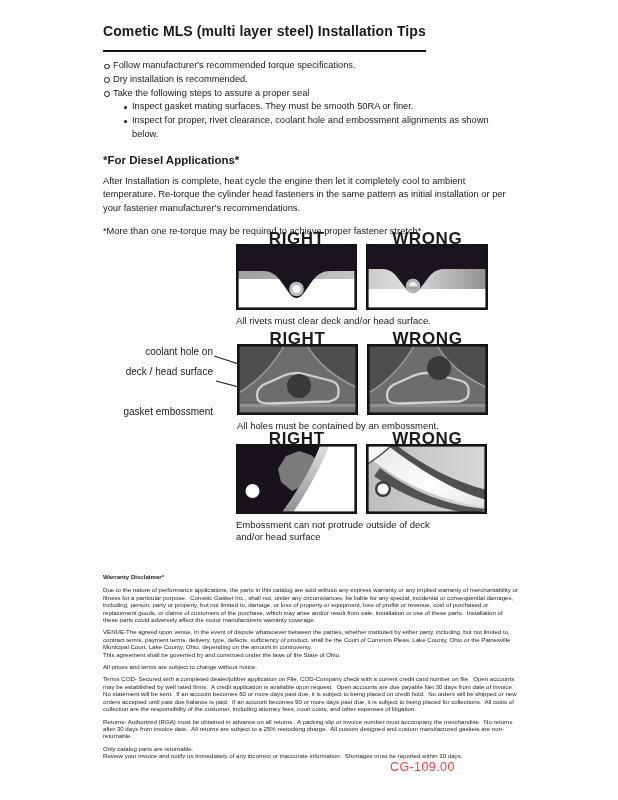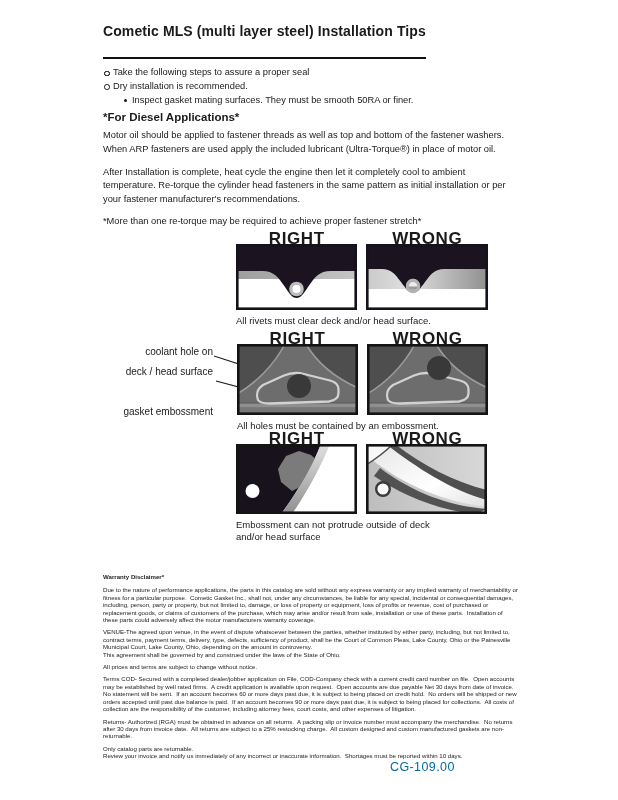--- a/index.html
+++ b/index.html
@@ -4,34 +4,34 @@
 <style>
   html,body{margin:0;padding:0;background:#ffffff;}
   .page{
     position:relative;width:618px;height:800px;background:#ffffff;overflow:hidden;
     font-family:"Liberation Sans", sans-serif;color:#1a1a1a;
   }
   
   .main-text{position:absolute;left:103px;top:22px;width:412px;}
   .doc-title{
     display:inline-block;font-size:14px;font-weight:bold;letter-spacing:.1px;
-    border-bottom:2px solid #111;padding-bottom:18px;margin:0 0 7px 0;
+    border-bottom:2px solid #111;padding-bottom:11px;margin:0 0 7px 0;
   }
   .bullet-list{font-size:9.3px;line-height:13.8px;}
   .b-line{position:relative;padding-left:10px;}
   .b-dot{
     position:absolute;left:1px;top:4.6px;width:3.6px;height:3.6px;
     border:1px solid #1a1a1a;border-radius:50%;background:#fff;
   }
   .sb-line{position:relative;padding-left:29px;}
   .sb-dot{
     position:absolute;left:21px;top:5.4px;width:3px;height:3px;
     border-radius:50%;background:#1a1a1a;
   }
-  .sect-head{font-size:11.5px;font-weight:bold;margin:4px 0 0 0;}
+  .sect-head{font-size:11.5px;font-weight:bold;margin:12px 0 0 0;}
   .para{font-size:9.3px;line-height:13.6px;margin:6px 0 0 0;}
   .para.gap{margin-top:9px;}
   
   .fig{position:absolute;width:252px;}
   .fig-labels{display:flex;gap:9px;height:15px;}
   .fig-labels .lab{
     flex:1;text-align:center;font-size:17px;font-weight:bold;letter-spacing:.6px;
   }
   .fig-panels{display:flex;gap:9px;}
   .fig-panels svg{display:block;}
@@ -40,50 +40,54 @@
     font-size:10px;line-height:20px;}
   .callout2{margin-top:20px;}
   .leaders{position:absolute;left:214px;top:350px;}
   
   .legal{position:absolute;left:103px;top:573px;width:415px;
     font-size:6.1px;line-height:7.4px;color:#222;}
   .legal-head{font-weight:bold;margin:0 0 6px 0;}
   .legal p{margin:0 0 5px 0;white-space:pre-wrap;}
   
   .page-num{position:absolute;left:390px;top:760px;font-size:12.5px;
-    letter-spacing:.4px;color:#0369a1;text-align:center;}
+    letter-spacing:.4px;color:#ef4444;text-align:center;}
 </style>
 </head>
 <body>
 
 <div class="page">
 
   <div class="main-text">
     <h1 class="doc-title">Cometic MLS (multi layer steel) Installation Tips</h1>
 
     <div class="bullet-list">
       <div class="b-line">
         <span class="b-dot"></span>
+        <span>Follow manufacturer's recommended torque specifications.</span>
+      </div>
+      <div class="b-line">
+        <span class="b-dot"></span>
+        <span>Dry installation is recommended.</span>
       </div>
       <div class="b-line">
         <span class="b-dot"></span>
         <span>Take the following steps to assure a proper seal</span>
       </div>
-      <div class="b-line">
-        <span class="b-dot"></span>
-        <span>Dry installation is recommended.</span>
-      </div>
       <div class="sb-line">
         <span class="sb-dot"></span>
         <span>Inspect gasket mating surfaces.  They must be smooth 50RA or finer.</span>
       </div>
+      <div class="sb-line">
+        <span class="sb-dot"></span>
+        <span>Inspect for proper, rivet clearance, coolant hole and embossment alignments as shown below.</span>
+      </div>
     </div>
 
     <h2 class="sect-head">*For Diesel Applications*</h2>
-    <p class="para">Motor oil should be applied to fastener threads as well as top and bottom of the fastener washers. When ARP fasteners are used apply the included lubricant (Ultra-Torque®) in place of motor oil.</p>
     <p class="para gap">After Installation is complete, heat cycle the engine then let it completely cool to ambient temperature. Re-torque the cylinder head fasteners in the same pattern as initial installation or per your fastener manufacturer's recommendations.</p>
     <p class="para gap">*More than one re-torque may be required to achieve proper fastener stretch*</p>
   </div>
 
   <div class="fig" style="left:236px;top:229px;">
     <div class="fig-labels">
       <div class="lab">RIGHT</div>
       <div class="lab">WRONG</div>
     </div>
     <div class="fig-panels">

